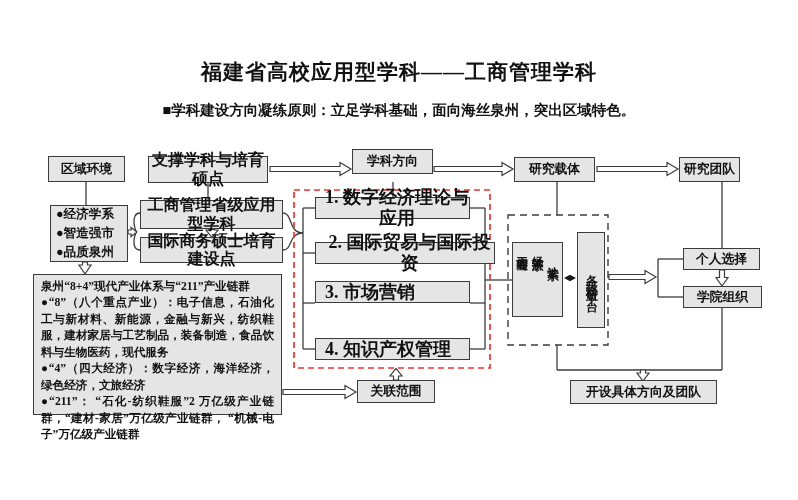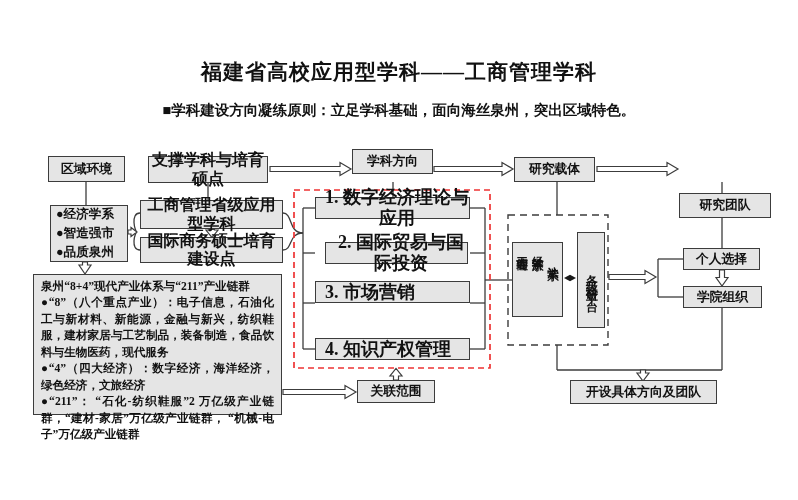--- a/index.html
+++ b/index.html
@@ -103,21 +103,21 @@
   </div>
   <div class="box small" style="left:148px;top:156px;width:120px;height:27px;">
     <span>支撑学科与培育硕点</span>
   </div>
   <div class="box" style="left:352px;top:149px;width:81px;height:25px;">
     <span>学科方向</span>
   </div>
   <div class="box" style="left:514px;top:157px;width:81px;height:25px;">
     <span>研究载体</span>
   </div>
-  <div class="box" style="left:679px;top:157px;width:92px;height:25px;margin-top:36px;">
+  <div class="box" style="left:679px;top:157px;width:61px;height:25px;">
     <span>研究团队</span>
   </div>
 
   <div class="box bullets" style="left:50px;top:205px;width:78px;height:57px;">
     <span>●经济学系</span>
     <span>●智造强市</span>
     <span>●品质泉州</span>
   </div>
   <div class="box small" style="left:140px;top:200px;width:143px;height:29px;">
     <span>工商管理省级应用型学科</span>
@@ -128,21 +128,21 @@
   <div class="box bigbox" style="left:33px;top:274px;width:249px;height:141px;">
     <div class="ind-title">泉州“8+4”现代产业体系与“211”产业链群</div>
     <div>●“8”（八个重点产业）：电子信息，石油化工与新材料、新能源，金融与新兴，纺织鞋服，建材家居与工艺制品，装备制造，食品饮料与生物医药，现代服务</div>
     <div>●“4”（四大经济）：数字经济，海洋经济，绿色经济，文旅经济</div>
     <div>●“211”： “石化-纺织鞋服”2 万亿级产业链群，“建材-家居”万亿级产业链群， “机械-电子”万亿级产业链群</div>
   </div>
 
   <div class="box numitem" style="left:315px;top:197px;width:155px;height:22px;">
     <span>1. 数字经济理论与应用</span>
   </div>
-  <div class="box numitem" style="left:315px;top:242px;width:143px;height:22px;margin-left:10px;">
+  <div class="box numitem" style="left:315px;top:242px;width:180px;height:22px;">
     <span>2. 国际贸易与国际投资</span>
   </div>
   <div class="box numitem" style="left:315px;top:281px;width:155px;height:22px;">
     <span>3. 市场营销</span>
   </div>
   <div class="box numitem" style="left:315px;top:338px;width:155px;height:22px;">
     <span>4. 知识产权管理</span>
   </div>
 
   <div class="box vwrap" style="left:512px;top:242px;width:51px;height:75px;">

